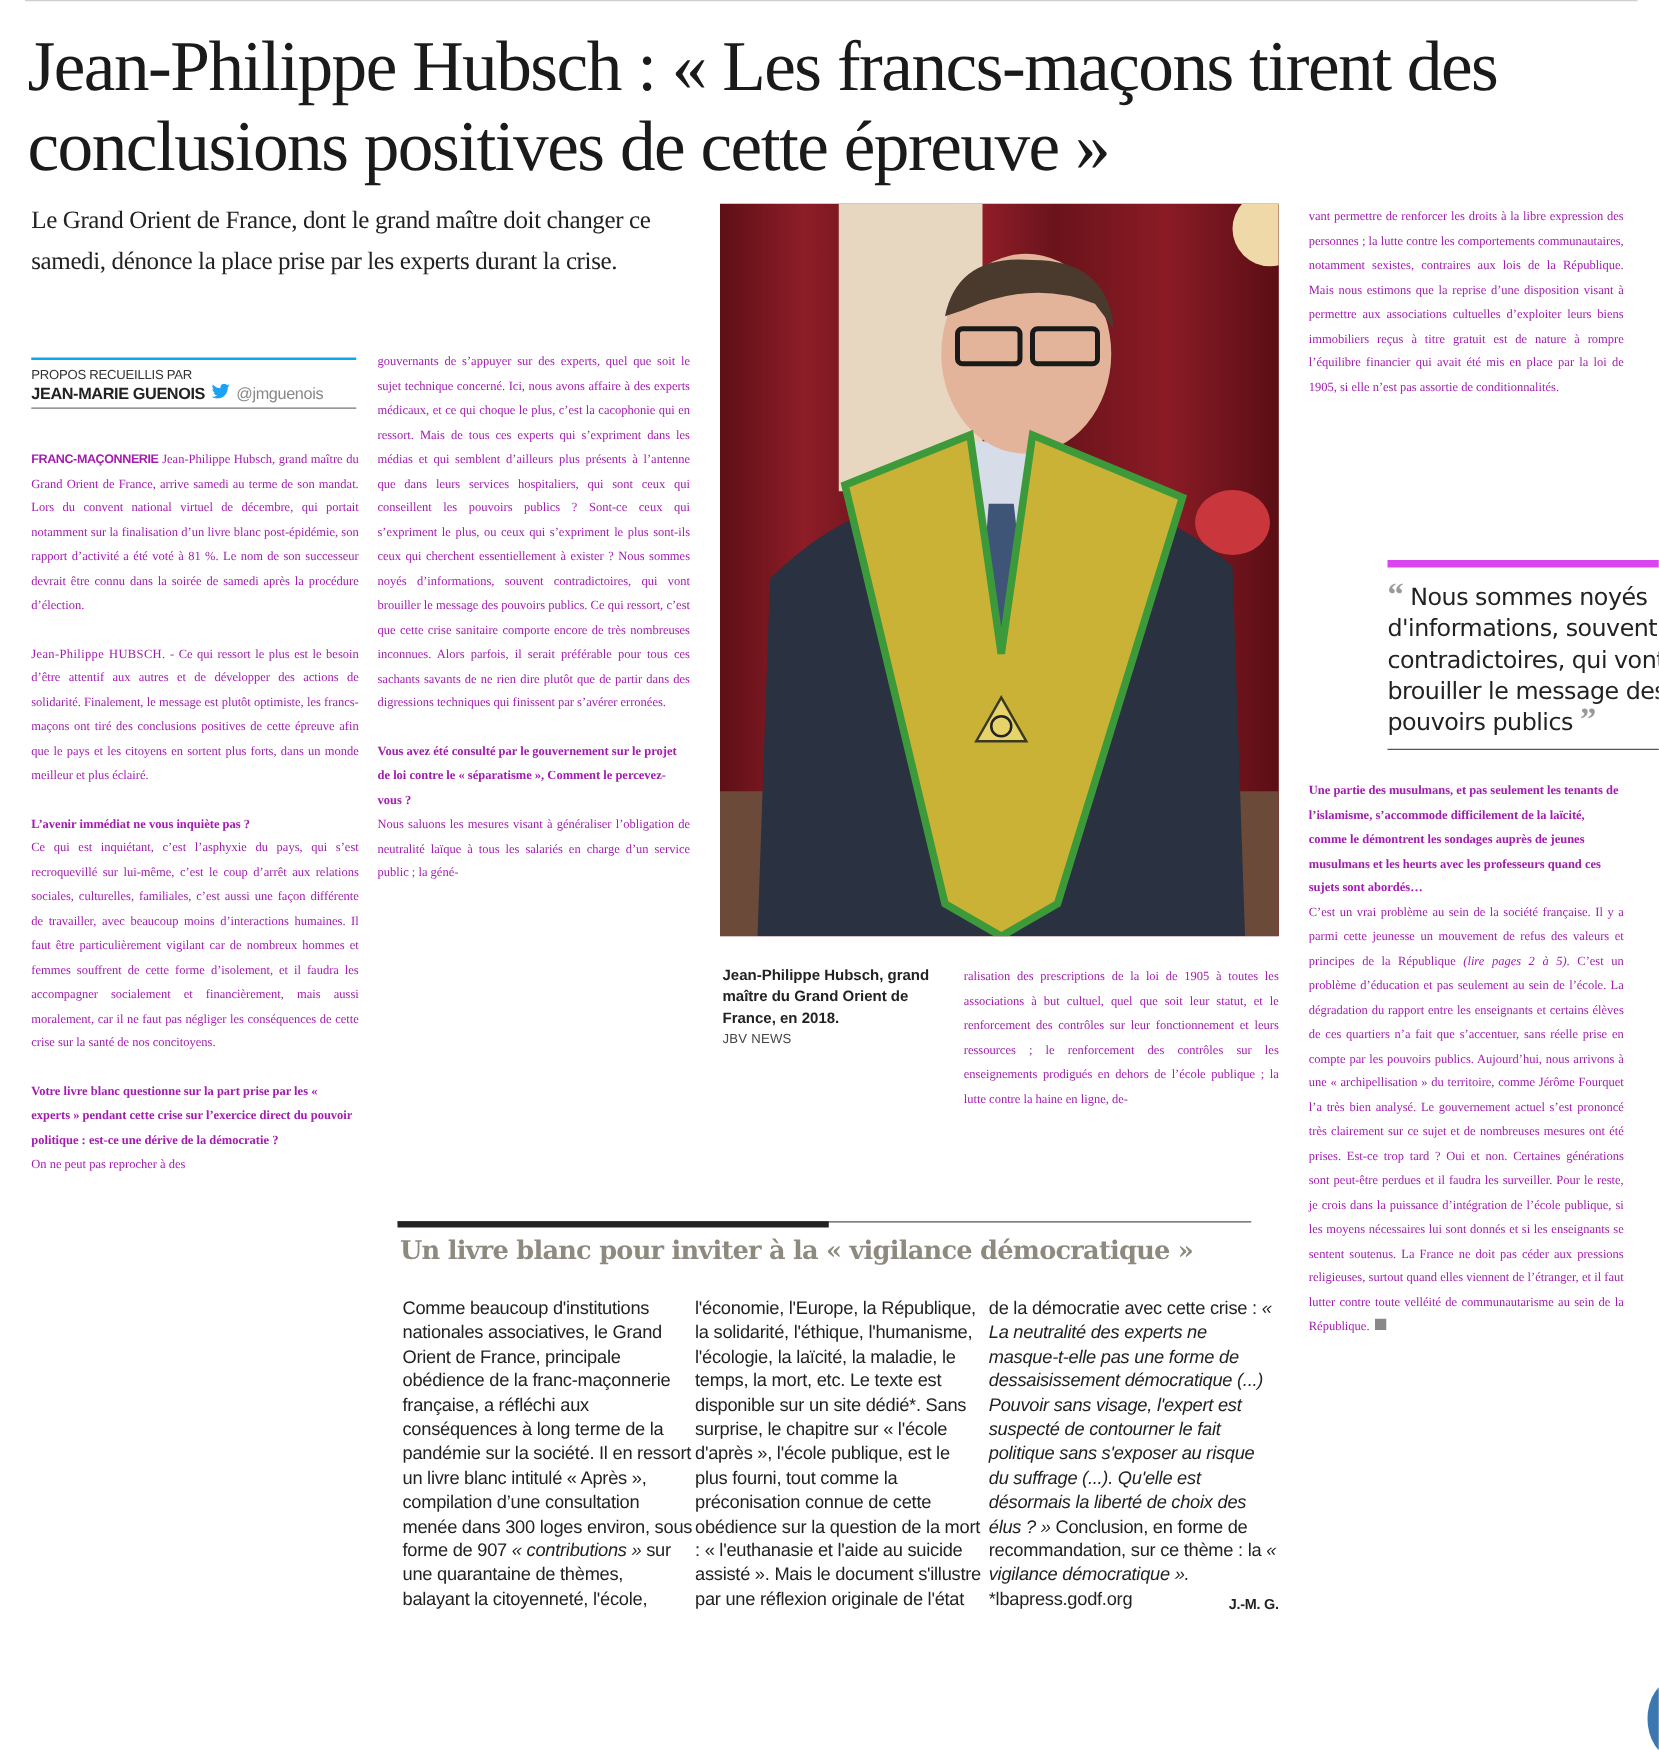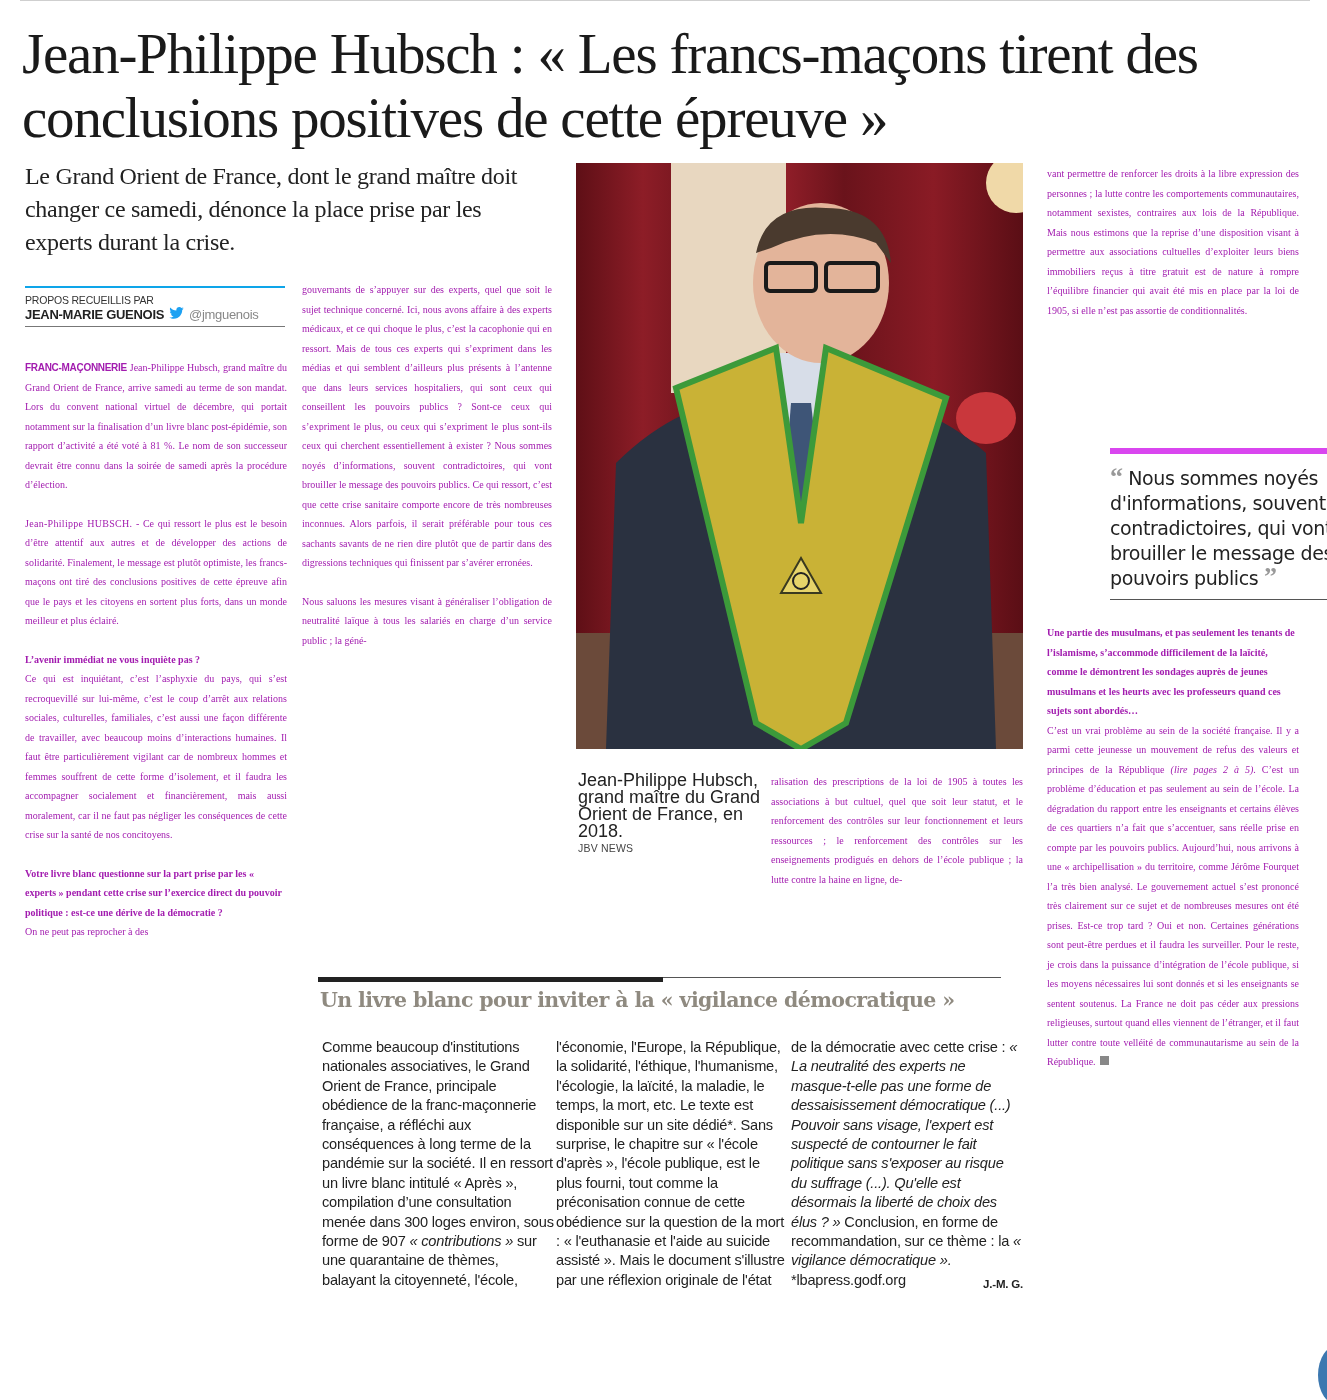--- a/index.html
+++ b/index.html
@@ -1,31 +1,31 @@
 <!DOCTYPE html>
 <html><head>
 <meta charset="utf-8">
 <style>
   html, body { margin:0; padding:0; background:#ffffff; }
   body { width:1327px; height:1400px; position:relative; overflow:hidden; color:#1a1a1a; }
   .topline { position:absolute; left:20px; top:0; width:1290px; height:1px; background:#cfcfcf; }
   h1.headline { position:absolute; left:22px; top:22px; width:1290px; margin:0; font-family:"Liberation Serif", serif; font-weight:normal; font-size:57px; line-height:64px; letter-spacing:-1.2px; color:#1a1a1a; }
-  .dek { position:absolute; left:25px; top:160px; width:520px; font-family:"Liberation Serif", serif; font-size:24px; line-height:33px; color:#222; letter-spacing:-0.3px; }
+  .dek { position:absolute; left:25px; top:160px; width:520px; font-family:"Liberation Serif", serif; font-size:20px; line-height:33px; color:#222; letter-spacing:-0.3px; }
   .col { position:absolute; font-family:"Liberation Serif", serif; font-size:10px; line-height:19.5px; text-align:justify; hyphens:auto; color:#a21caf; }
   .col p { margin:0; }
   .q { font-weight:bold; text-align:left; }
   .gap { height:19px; }
   .kicker { font-weight:bold; font-family:"Liberation Sans", sans-serif; letter-spacing:-0.3px; }
   .byline { position:absolute; left:25px; top:286px; width:260px; border-top:2px solid #0ea5e9; border-bottom:1px solid #777; padding:6px 0 4px 0; font-family:"Liberation Sans", sans-serif; }
   .byline .lbl { font-size:10.5px; color:#333; letter-spacing:-0.2px; }
   .byline .name { font-size:13px; font-weight:bold; color:#222; letter-spacing:-0.3px; display:flex; align-items:center; gap:5px; margin-top:1px; }
   .byline .handle { font-weight:normal; color:#888; font-size:13px; }
   .photo { position:absolute; left:576px; top:163px; width:447px; height:586px; overflow:hidden; background:#7a1c22; }
   .caption { position:absolute; left:578px; top:772px; width:190px; font-family:"Liberation Sans", sans-serif; }
-  .caption .t { font-size:18px; line-height:17px; font-weight:normal; color:#222; }
+  .caption .t { font-size:12px; line-height:17px; font-weight:bold; color:#222; }
   .caption .c { font-size:10.5px; color:#444; margin-top:2px; letter-spacing:0.2px; }
   .pull { position:absolute; left:1110px; top:448px; width:252px; border-top:6px solid #d946ef; border-bottom:1px solid #555; padding:12px 0 8px 0; font-family:"DejaVu Sans", sans-serif; font-size:19px; line-height:25px; color:#222; letter-spacing:-0.4px; }
   .pull .qm { color:#999; font-weight:bold; font-size:26px; line-height:10px; font-family:"Liberation Serif", serif; }
   .box-rule-thick { position:absolute; left:318px; top:977px; width:345px; height:5px; background:#222; }
   .box-rule-thin { position:absolute; left:318px; top:977px; width:683px; height:1px; background:#555; }
   .box-title { position:absolute; left:320px; top:988px; width:700px; font-family:"DejaVu Serif", serif; font-weight:bold; font-size:20.5px; color:#8f8a80; letter-spacing:-0.6px; }
   .box-col { position:absolute; top:1038px; width:232px; font-family:"Liberation Sans", sans-serif; font-size:14.6px; line-height:19.4px; color:#222; letter-spacing:-0.2px; }
   .sig { font-weight:bold; font-size:11.5px; float:right; margin-top:4px; }
   .endmark { display:inline-block; width:9px; height:9px; background:#888; margin-left:4px; }
   .corner-badge { position:absolute; left:1318px; top:1345px; width:40px; height:60px; border-radius:50%; background:#3c78b0; }
@@ -60,20 +60,21 @@
   <p class="q">L’avenir immédiat ne vous inquiète pas ?</p>
   <p>Ce qui est inquiétant, c’est l’asphyxie du pays, qui s’est recroquevillé sur lui-même, c’est le coup d’arrêt aux relations sociales, culturelles, familiales, c’est aussi une façon différente de travailler, avec beaucoup moins d’interactions humaines. Il faut être particulièrement vigilant car de nombreux hommes et femmes souffrent de cette forme d’isolement, et il faudra les accompagner socialement et financièrement, mais aussi moralement, car il ne faut pas négliger les conséquences de cette crise sur la santé de nos concitoyens.</p>
   <div class="gap"></div>
   <p class="q">Votre livre blanc questionne sur la part prise par les « experts » pendant cette crise sur l’exercice direct du pouvoir politique : est-ce une dérive de la démocratie ?</p>
   <p>On ne peut pas reprocher à des</p>
 </div>
 
 <div class="col" style="left:302px; top:280px; width:250px;">
   <p>gouvernants de s’appuyer sur des experts, quel que soit le sujet technique concerné. Ici, nous avons affaire à des experts médicaux, et ce qui choque le plus, c’est la cacophonie qui en ressort. Mais de tous ces experts qui s’expriment dans les médias et qui semblent d’ailleurs plus présents à l’antenne que dans leurs services hospitaliers, qui sont ceux qui conseillent les pouvoirs publics ? Sont-ce ceux qui s’expriment le plus, ou ceux qui s’expriment le plus sont-ils ceux qui cherchent essentiellement à exister ? Nous sommes noyés d’informations, souvent contradictoires, qui vont brouiller le message des pouvoirs publics. Ce qui ressort, c’est que cette crise sanitaire comporte encore de très nombreuses inconnues. Alors parfois, il serait préférable pour tous ces sachants savants de ne rien dire plutôt que de partir dans des digressions techniques qui finissent par s’avérer erronées.</p>
   <div class="gap"></div>
+  <p class="q">Vous avez été consulté par le gouvernement sur le projet de loi contre le « séparatisme », Comment le percevez-vous ?</p>
   <p>Nous saluons les mesures visant à généraliser l’obligation de neutralité laïque à tous les salariés en charge d’un service public ; la géné-</p>
 </div>
 
 <div class="photo">
   <svg width="447" height="586" viewBox="0 0 447 586">
     <defs>
       <linearGradient id="curt" x1="0" x2="1">
         <stop offset="0" stop-color="#5e0f16"></stop>
           <stop offset="0.15" stop-color="#8d1d27"></stop>
           <stop offset="0.3" stop-color="#6a131b"></stop>

